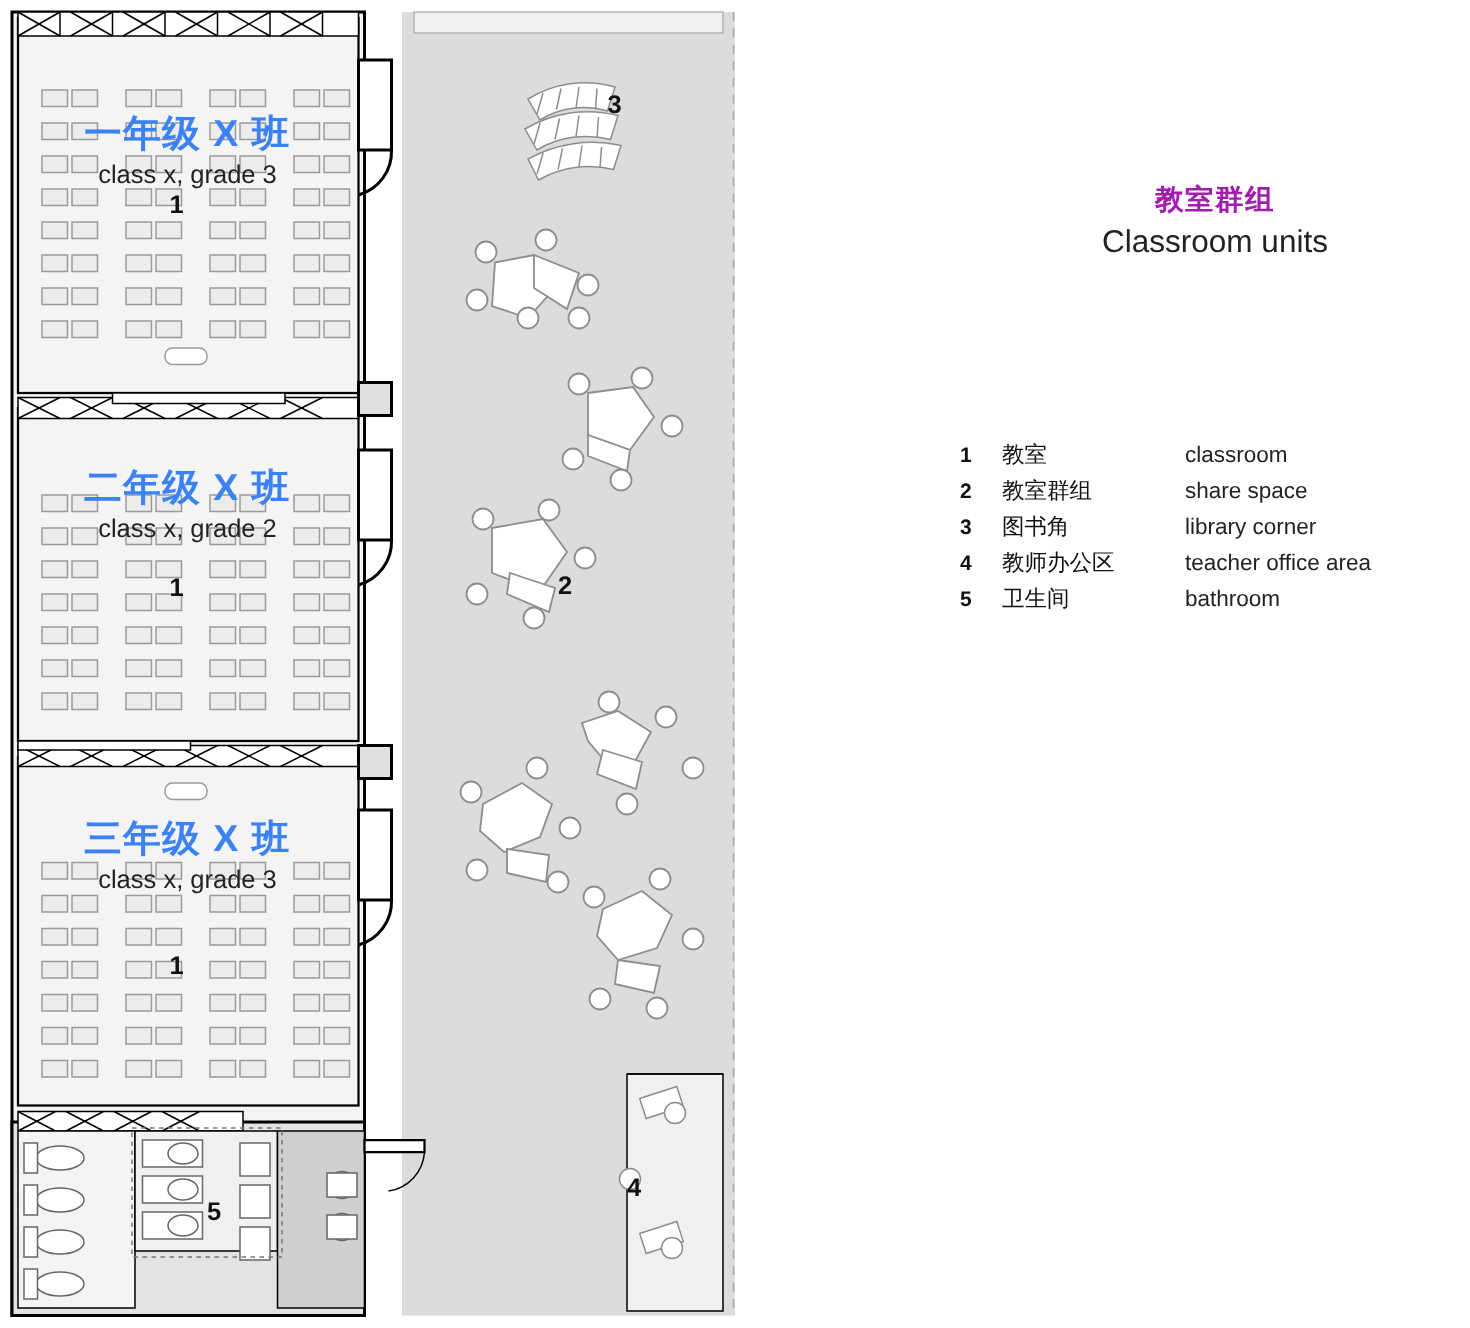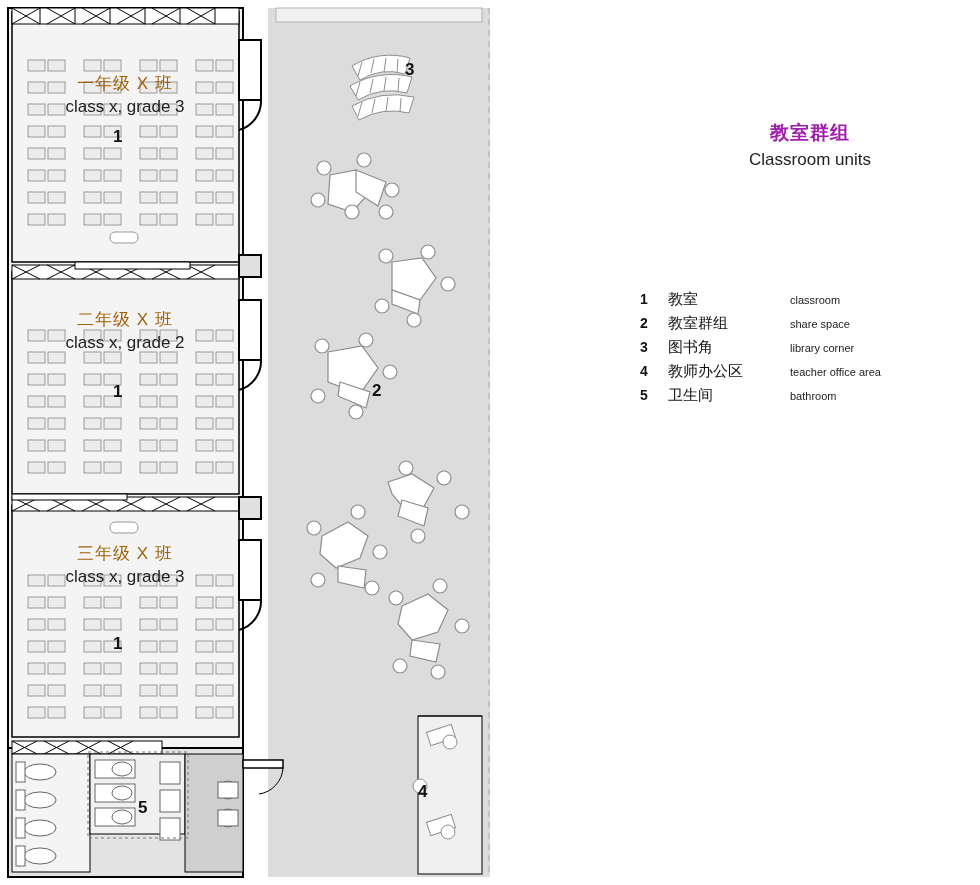--- a/index.html
+++ b/index.html
@@ -17,44 +17,44 @@
 
   
   .legend{
     position:absolute;left:640px;top:120px;width:340px;
   }
   .legend-title-cn{
     font-weight:bold;font-size:19px;color:#a21caf;text-align:center;
     letter-spacing:1px;
   }
   .legend-title-en{
-    font-size:17px;color:#222;text-align:center;margin-top:4px;
+    font-size:21px;color:#222;text-align:center;margin-top:4px;
     font-weight:400;
   }
   .legend-list{
     margin-top:120px;
   }
   .legend-row{
     display:flex;align-items:baseline;margin-bottom:4px;height:20px;
   }
   .legend-num{
     width:28px;font-weight:bold;font-size:14px;color:#111;
   }
   .legend-cn{
     width:122px;font-size:15px;color:#111;
   }
   .legend-en{
-    font-size:11px;color:#222;
+    font-size:15px;color:#222;
   }
 
   
   .room-label{
     position:absolute;text-align:center;width:220px;
   }
-  .room-cn{font-weight:normal;font-size:17px;color:#a16207;letter-spacing:1px;}
+  .room-cn{font-weight:bold;font-size:25px;color:#3b82f6;letter-spacing:1px;}
   .room-en{font-size:17px;color:#222;margin-top:2px;}
 
   .marker{
     position:absolute;font-weight:bold;font-size:17px;color:#111;
   }
 </style>
 </head>
 <body>
 
 <div class="plan">

